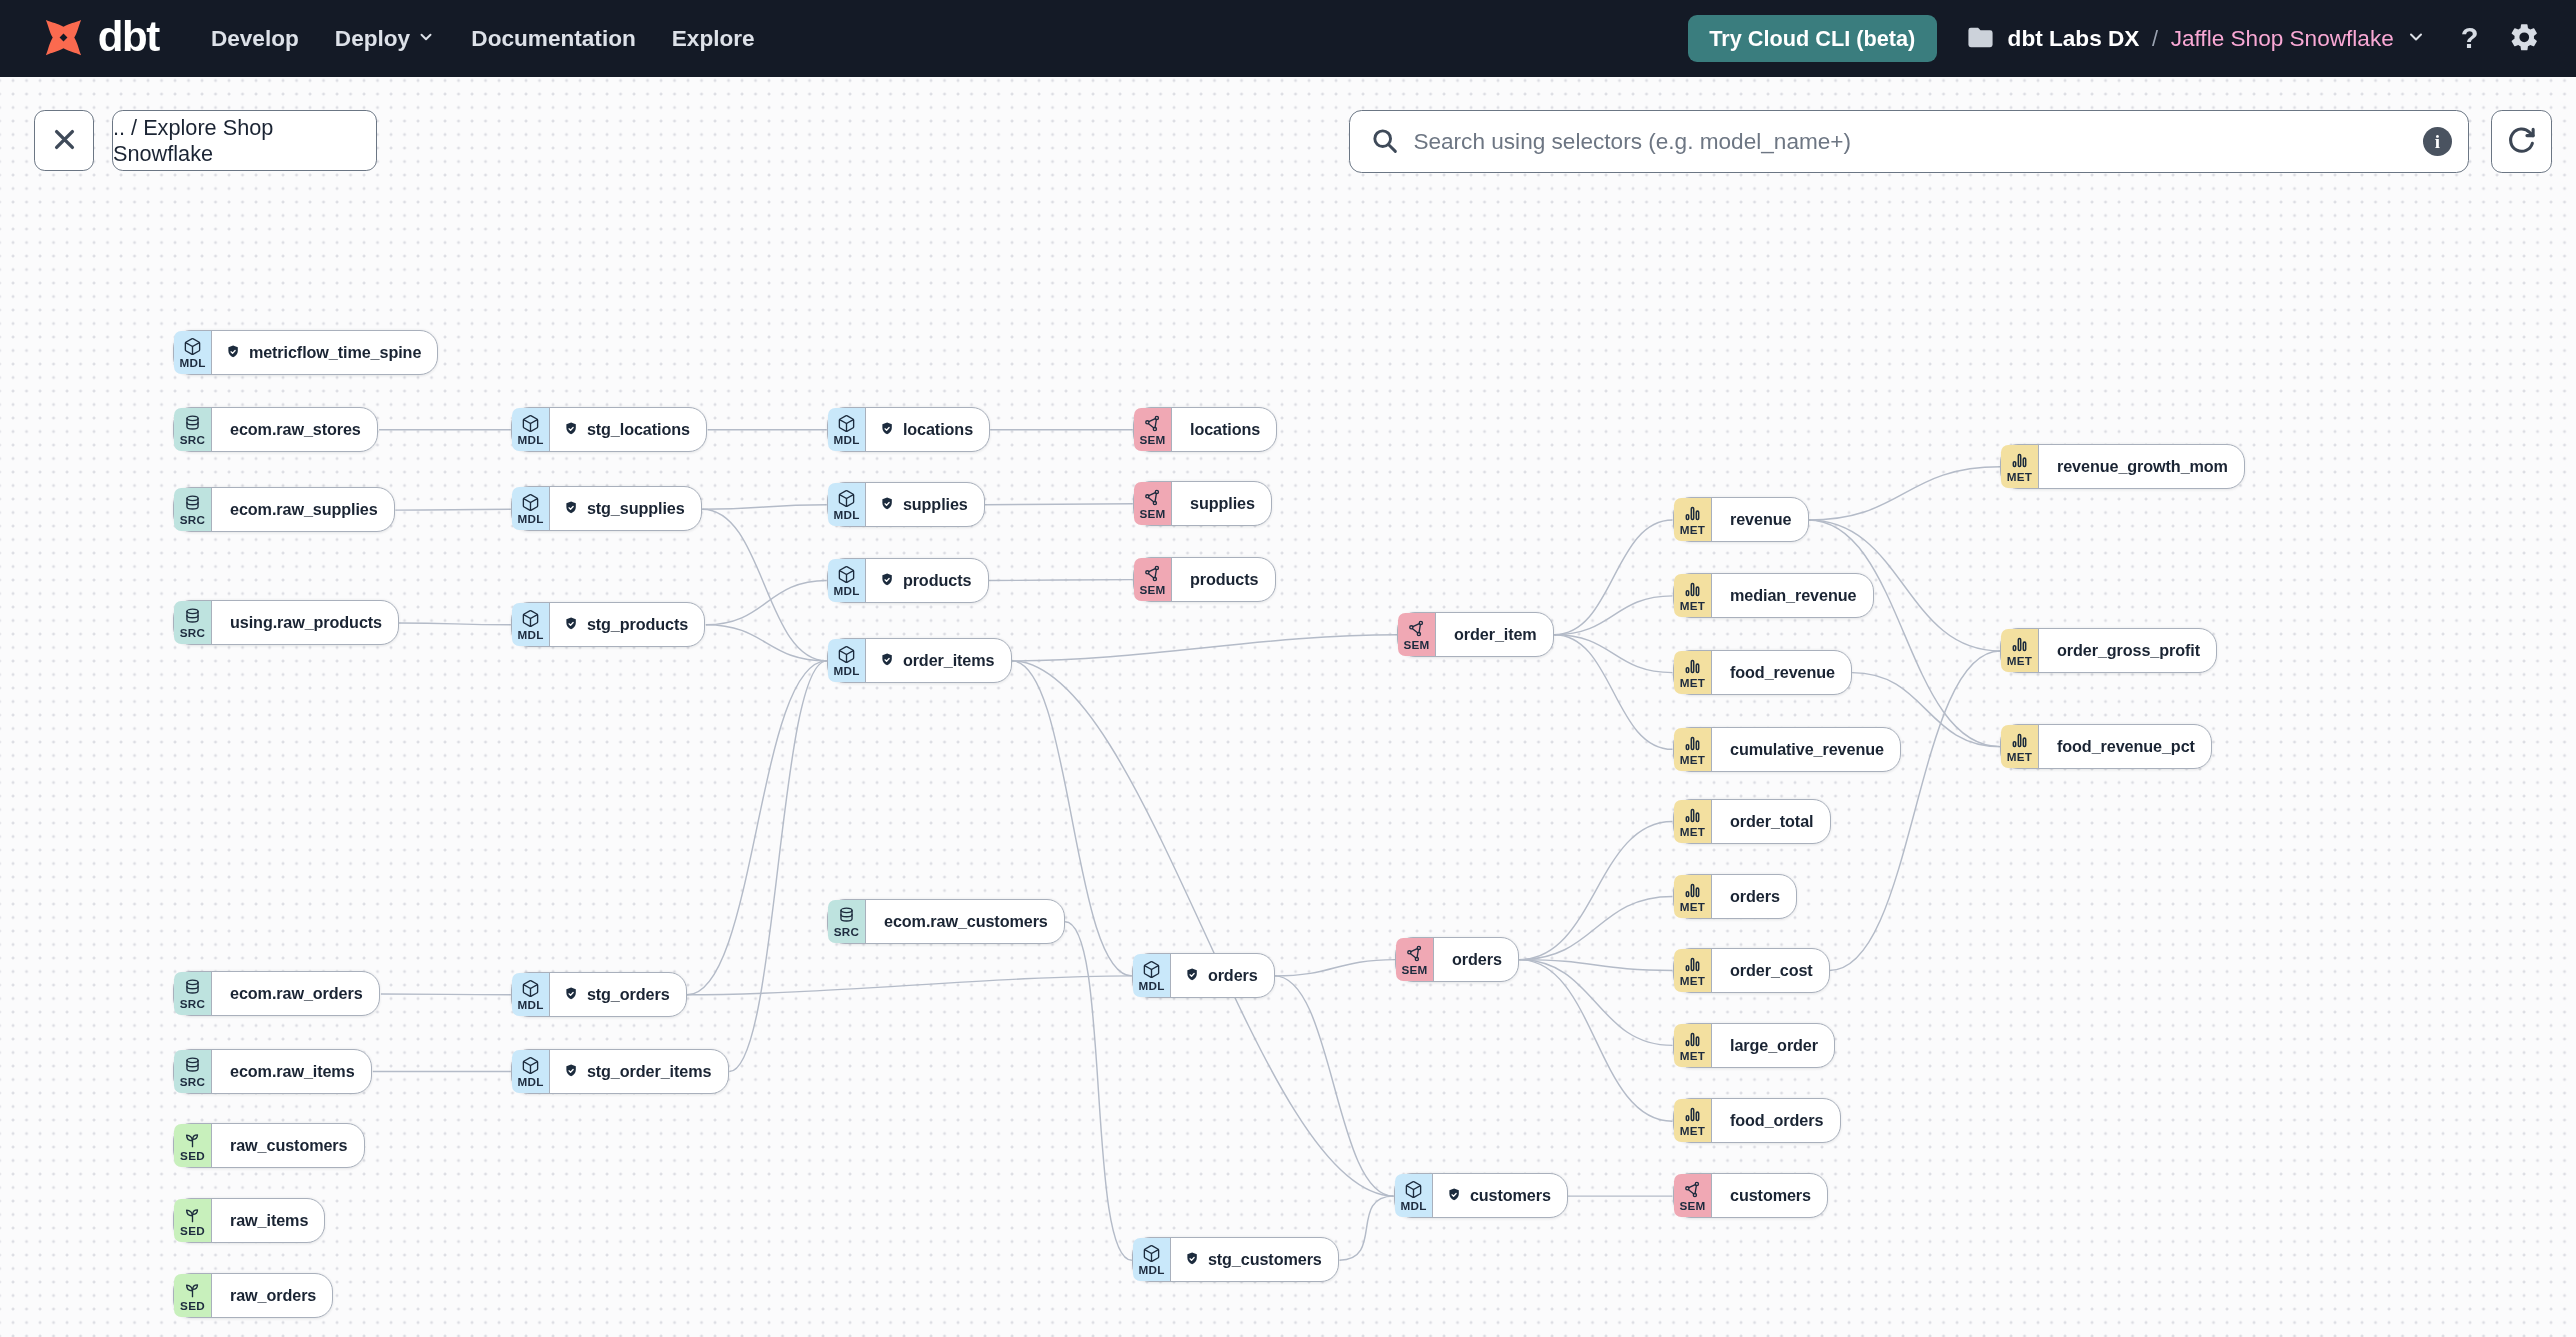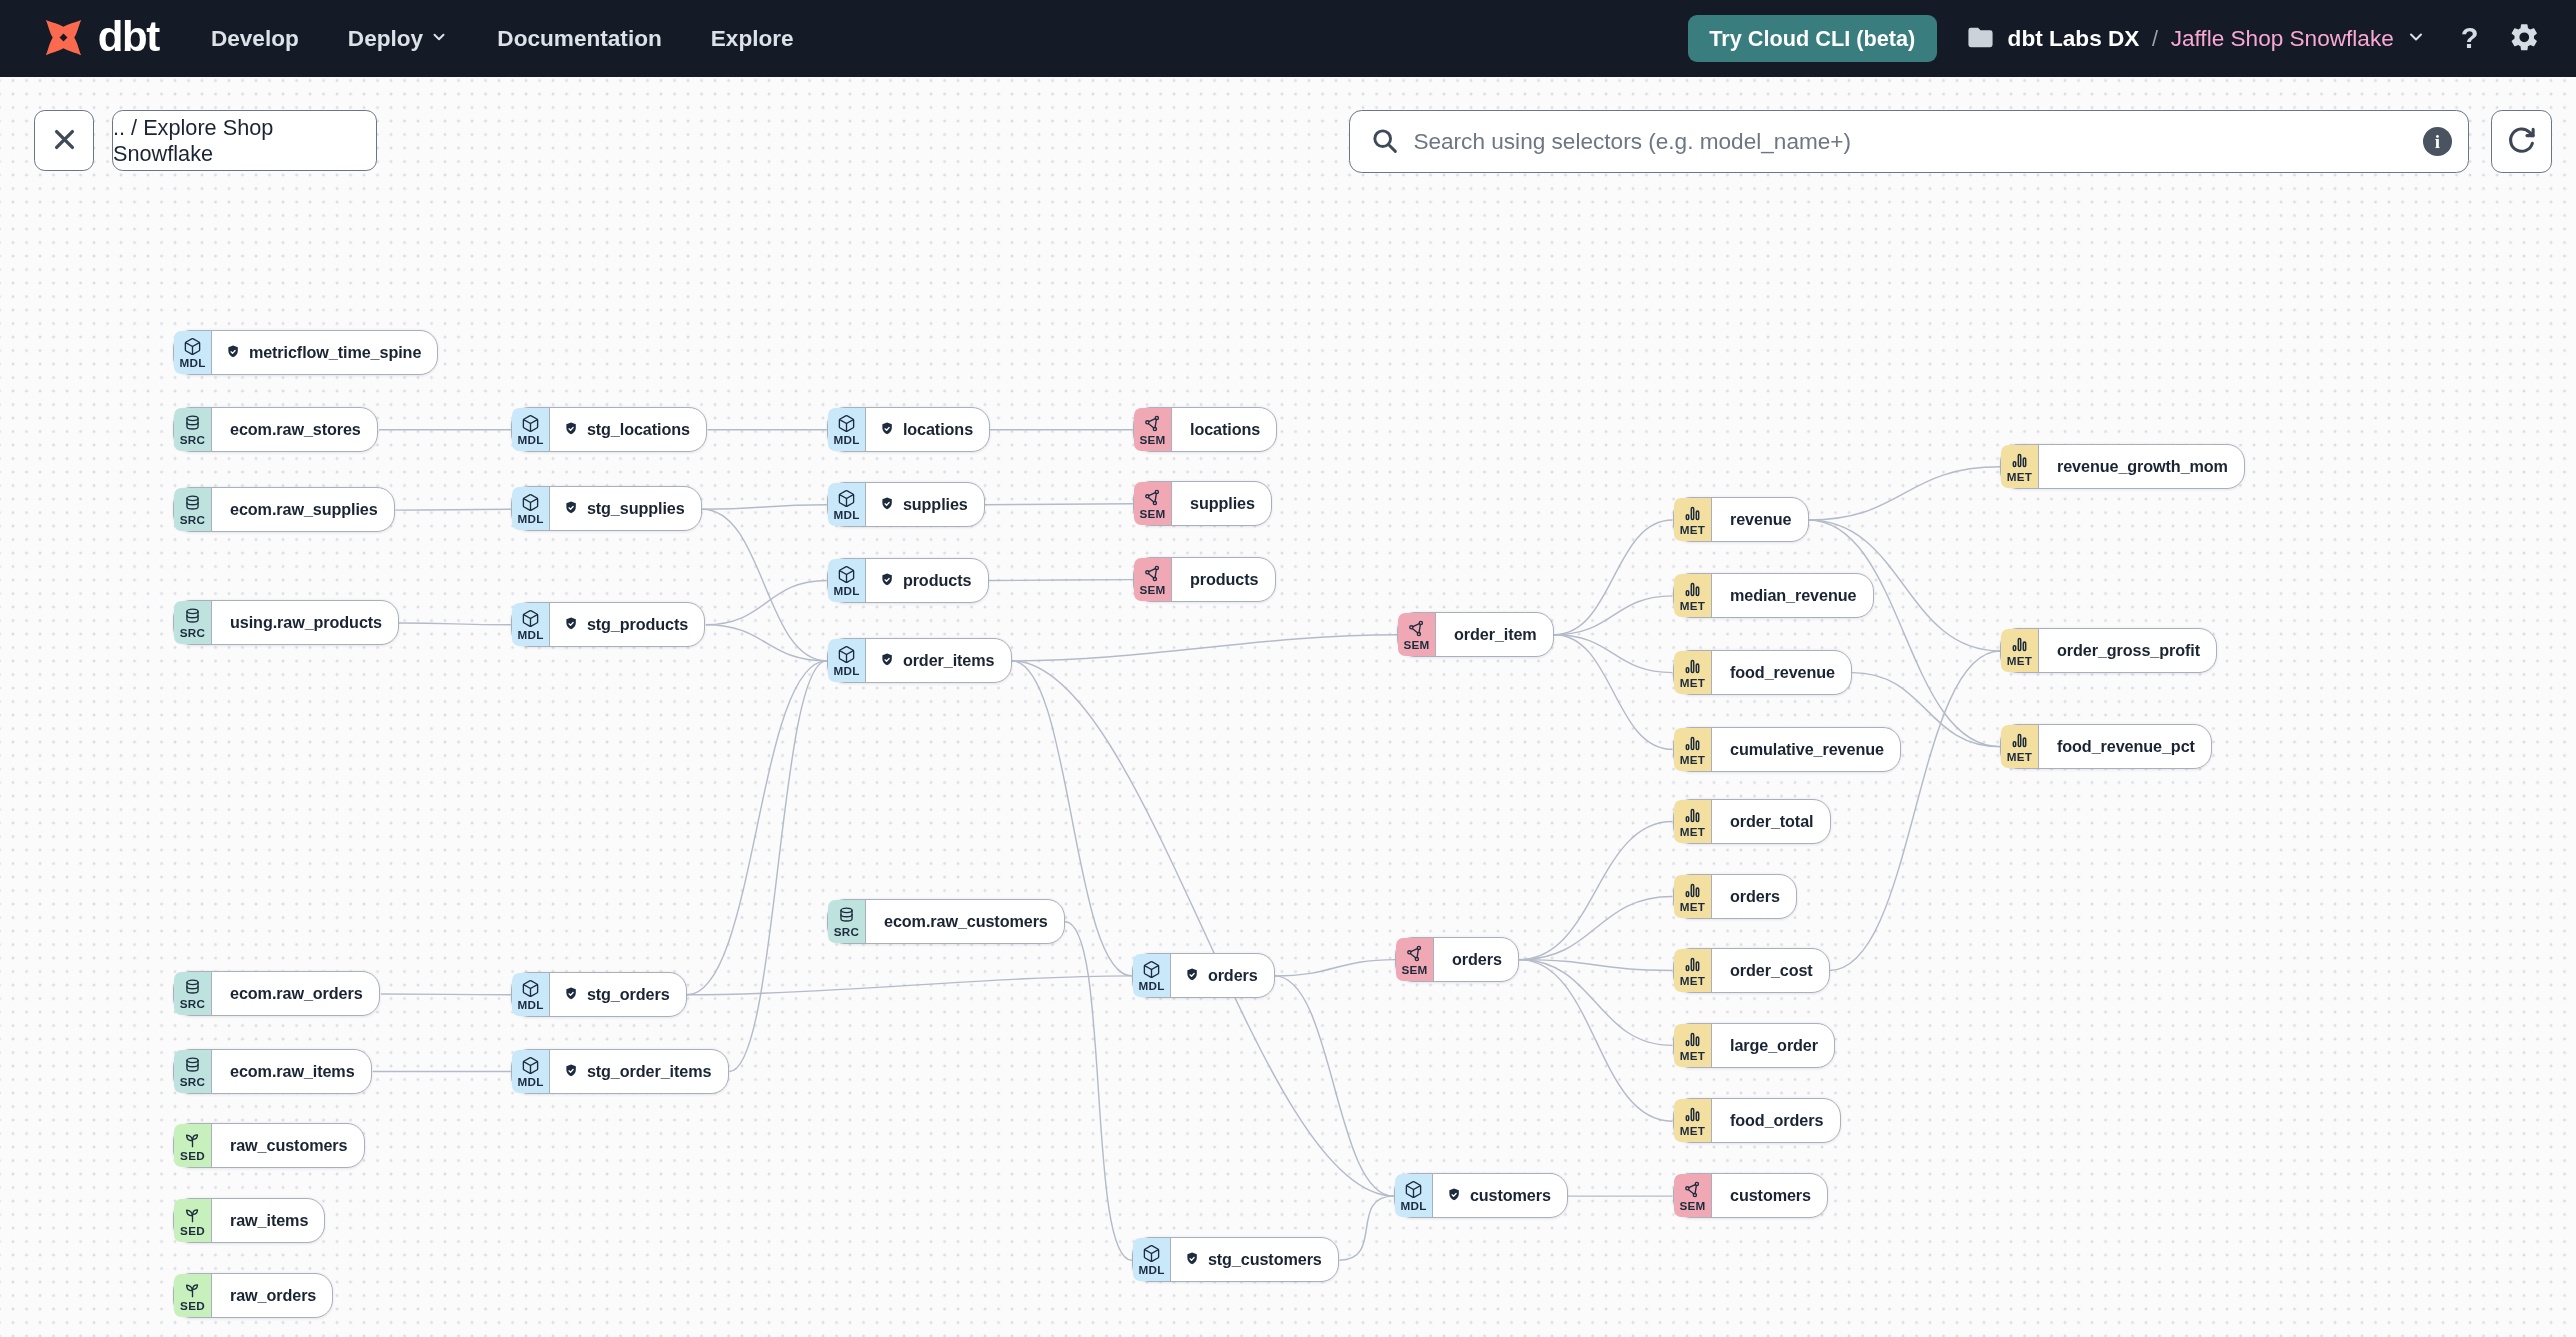--- a/index.html
+++ b/index.html
@@ -20,21 +20,21 @@
   #nodes { position:absolute; left:0; top:0; width:100%; height:100%; }
 
   
   .navbar {
     position:absolute; left:0; top:0; width:100%; height:77px;
     background:#141a26; display:flex; align-items:center; z-index:20;
     padding:0 36px 0 40px;
   }
   .brand { display:flex; align-items:center; }
   .brand-text { color:#ffffff; font-size:42px; font-weight:800; letter-spacing:-1.4px; margin-left:10.8px; margin-top:-3.6px; }
-  .nav-items { display:flex; align-items:center; gap:49px; margin-left:52px; }
+  .nav-items { display:flex; align-items:center; gap:36px; margin-left:52px; }
   .nav-item { display:flex; align-items:center; gap:7.2px; color:#dde1e8; font-size:22.6px; font-weight:600; cursor:pointer; }
   .nav-item svg { margin-top:2.7px; }
   .nav-right { margin-left:auto; display:flex; align-items:center; gap:29px; }
   .cta-btn {
     background:#3a7d7e; color:#ffffff; border:none; border-radius:9px;
     font-family:inherit; font-size:21.7px; font-weight:600; padding:10.8px 21.7px; cursor:pointer;
   }
   .proj-crumb { display:flex; align-items:center; gap:12.6px; }
   .account { color:#ffffff; font-size:22.6px; font-weight:700; }
   .crumb-sep { color:#9aa2b0; font-size:21.7px; }

